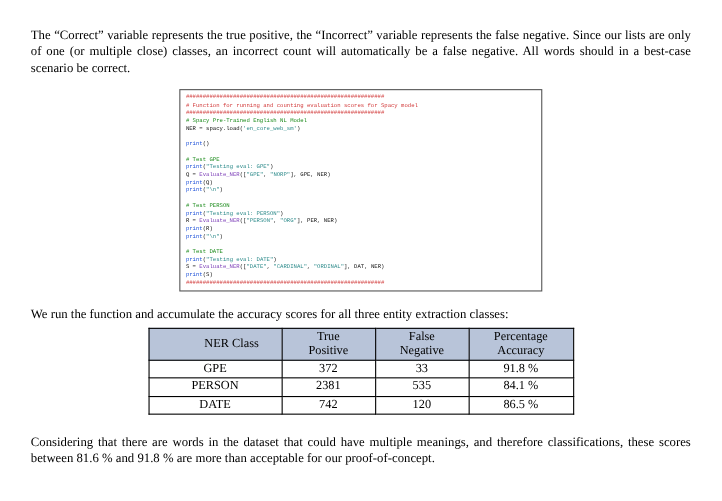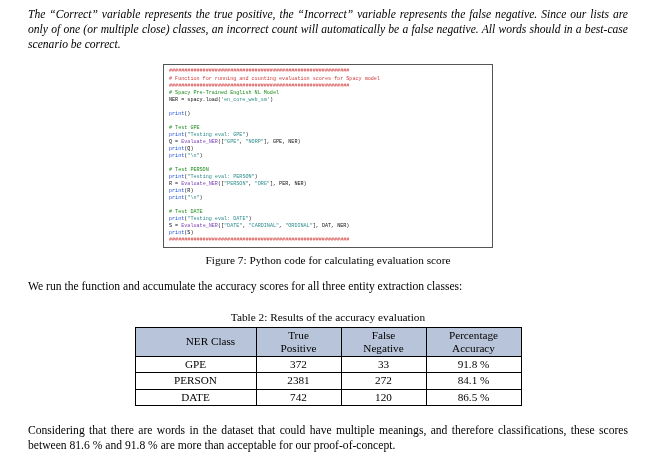--- a/index.html
+++ b/index.html
@@ -22,22 +22,21 @@
     padding: 0;
     box-sizing: border-box;
   }
   .para {
     text-align: justify;
     line-height: 1.28;
     margin: 0 28px 0 28px;
     font-size: 11.6px;
   }
   .para.top {
-    padding-top: 8px;
-    font-style: italic;
+    padding-top: 25px;
   }
   .para.second {
     margin-top: 2px;
   }
   .code-figure {
     margin: 12px auto 0 auto;
     width: 330px;
     border: 1px solid #555;
     background: #ffffff;
     padding: 3px 4px 3px 5px;
@@ -122,25 +121,23 @@
 <span class="c-blue">print</span><span class="c-black">(R)</span>
 <span class="c-blue">print</span><span class="c-black">(</span><span class="c-teal">"\n"</span><span class="c-black">)</span>
 
 <span class="c-green"># Test DATE</span>
 <span class="c-blue">print</span><span class="c-black">(</span><span class="c-teal">"Testing eval: DATE"</span><span class="c-black">)</span>
 <span class="c-black">S = </span><span class="c-purple">Evaluate_NER</span><span class="c-black">([</span><span class="c-teal">"DATE"</span><span class="c-black">, </span><span class="c-teal">"CARDINAL"</span><span class="c-black">, </span><span class="c-teal">"ORDINAL"</span><span class="c-black">], DAT, NER)</span>
 <span class="c-blue">print</span><span class="c-black">(S)</span>
 <span class="c-red">###########################################################</span></pre>
   </div>
 
-  <div class="caption">Figure 7: Python code for calculating evaluation score</div>
 
   <p class="para" style="margin-top:14px;">We run the function and accumulate the accuracy scores for all three entity extraction classes:</p>
 
-  <div class="table-caption">Table 2: Results of the accuracy evaluation</div>
 
   <table class="results">
     <thead>
       <tr>
         <th class="col0">
           <span>NER Class</span>
         </th>
         <th class="col1">
           <span>True</span><br>
           <span>Positive</span>
@@ -158,21 +155,21 @@
     <tbody>
       <tr>
         <td>GPE</td>
         <td>372</td>
         <td>33</td>
         <td>91.8 %</td>
       </tr>
       <tr>
         <td>PERSON</td>
         <td>2381</td>
-        <td>272</td>
+        <td>535</td>
         <td>84.1 %</td>
       </tr>
       <tr>
         <td>DATE</td>
         <td>742</td>
         <td>120</td>
         <td>86.5 %</td>
       </tr>
     </tbody>
   </table>

